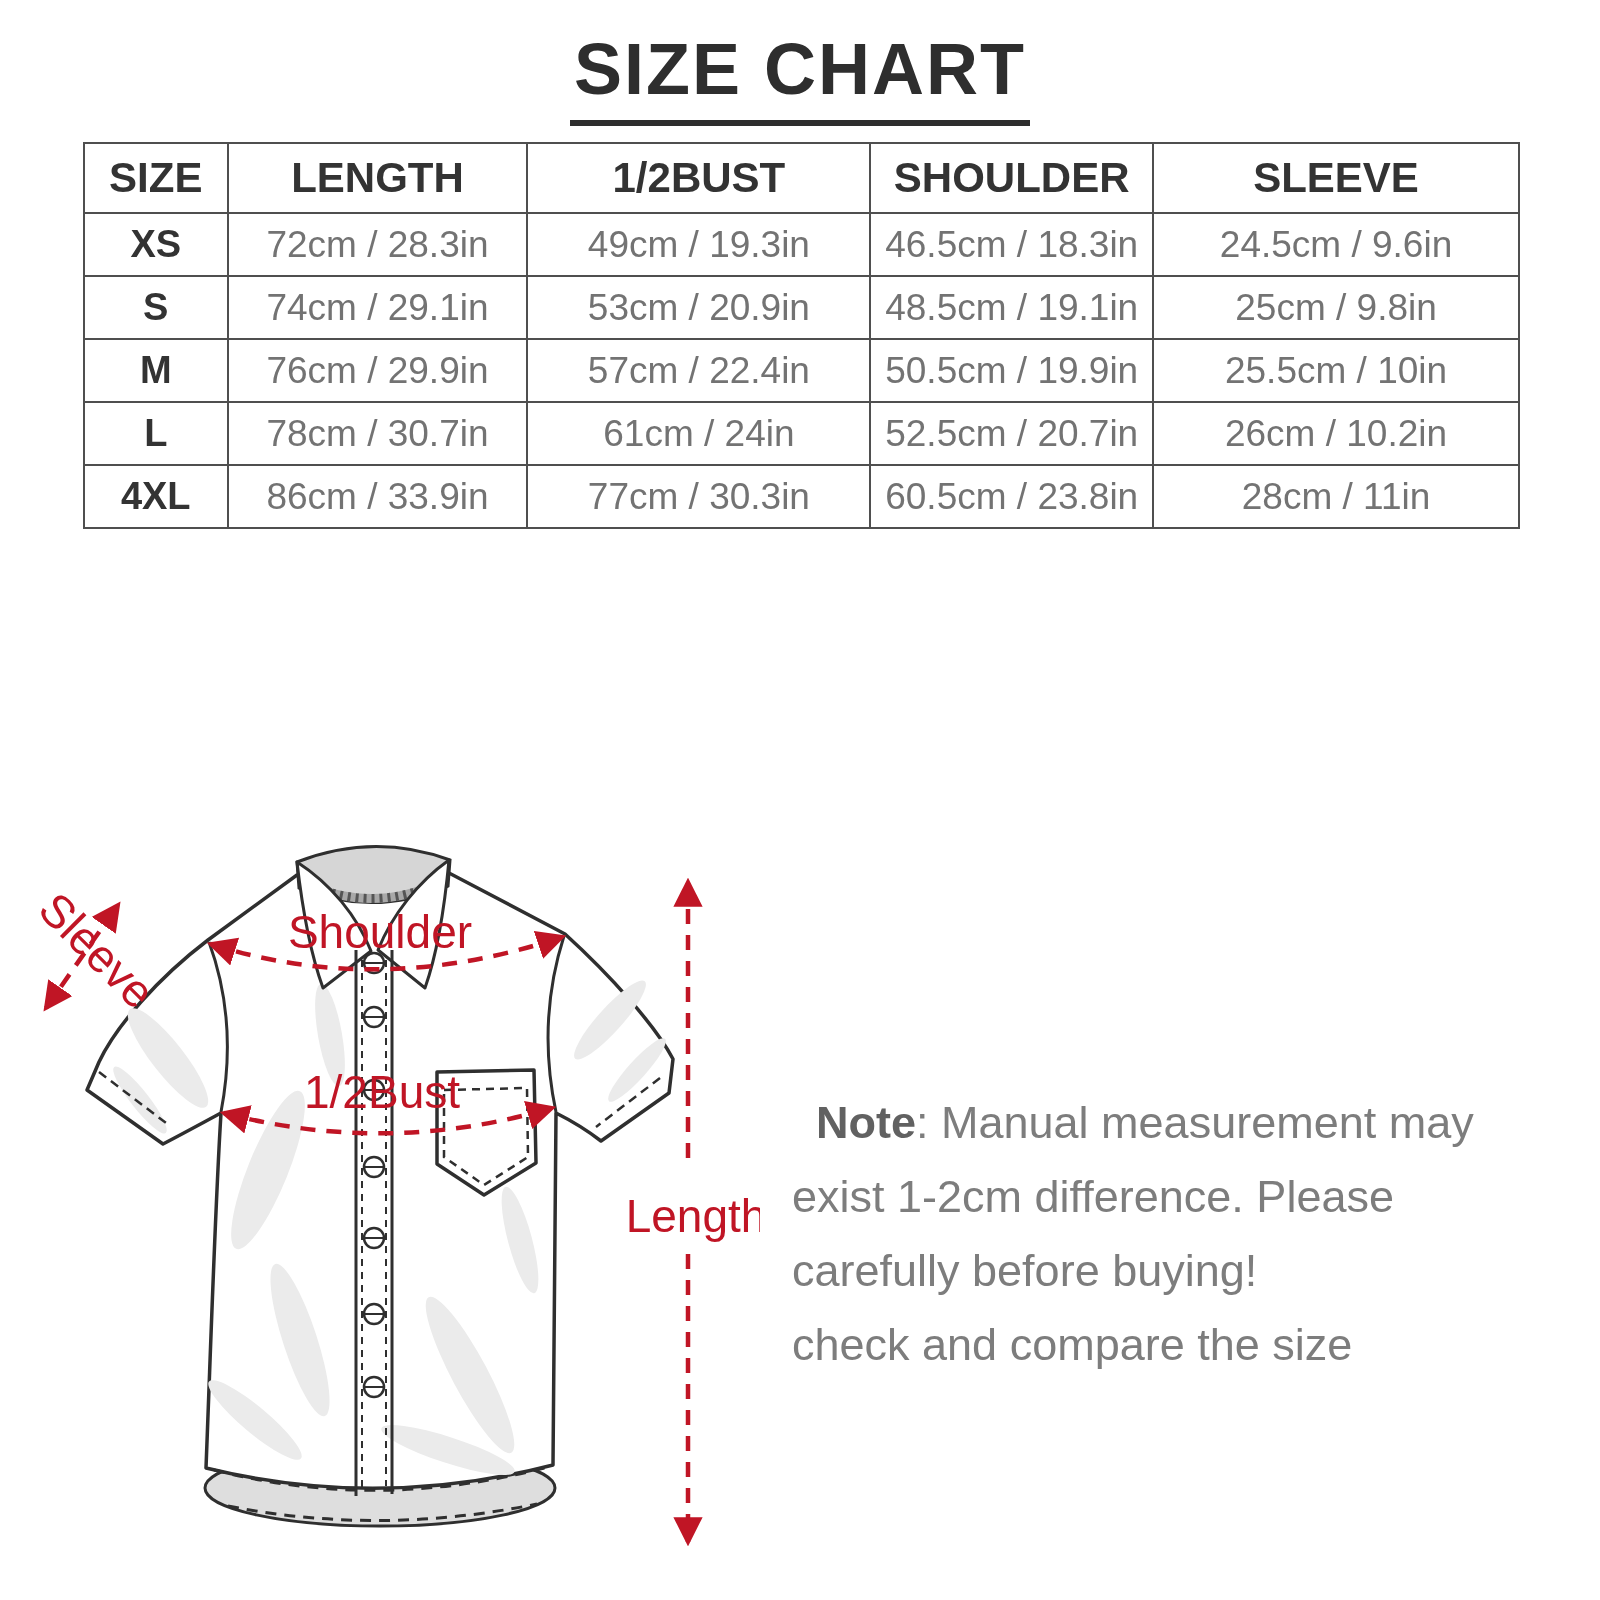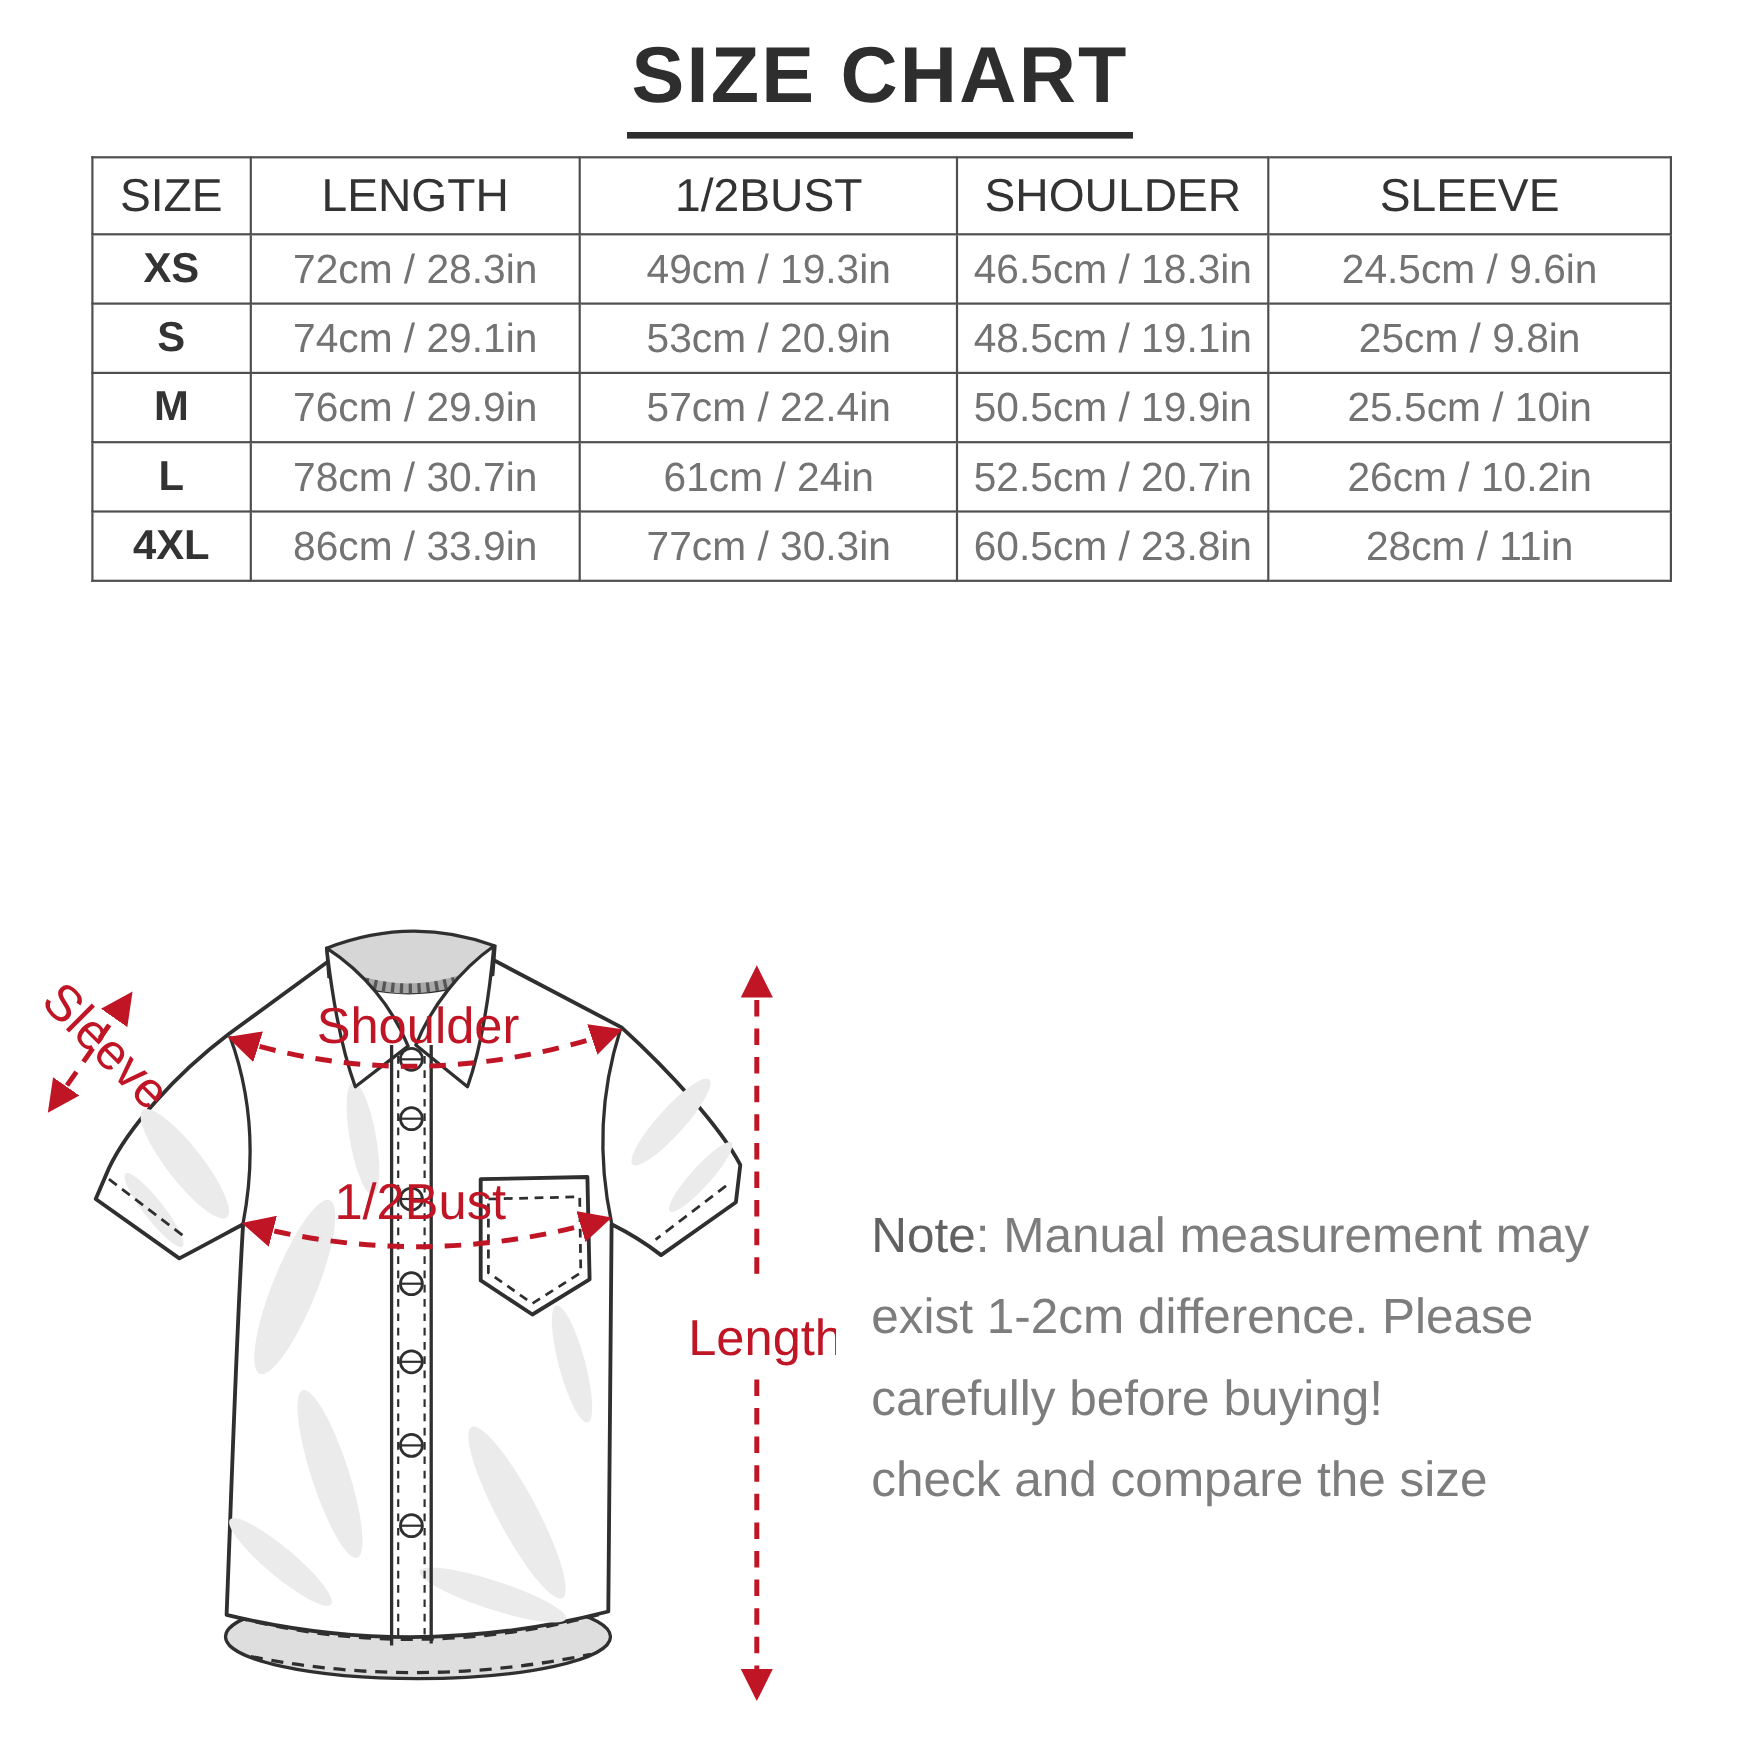--- a/index.html
+++ b/index.html
@@ -9,33 +9,33 @@
   
   .title-wrap{position:absolute;top:28px;left:0;width:100%;text-align:center;}
   .title{display:inline-block;margin:0;font-size:72px;font-weight:bold;color:#2e2e2e;
          letter-spacing:2px;border-bottom:6px solid #2e2e2e;padding:0 4px 10px 4px;}
 
   
   .size-table{position:absolute;left:83px;top:142px;width:1437px;border-collapse:collapse;
               table-layout:fixed;}
   .size-table th,.size-table td{border:2px solid #4f4f4f;text-align:center;vertical-align:middle;
               padding:0;}
-  .size-table th{height:68px;font-size:42px;font-weight:normal;color:#333333;}
+  .size-table th{height:68px;font-size:42px;font-weight:bold;color:#333333;}
   .size-table td{height:61px;font-size:37px;color:#737373;margin-top:14px;}
   .size-table td.sizecol{font-weight:bold;color:#333333;font-size:38px;}
 
   
   .shirt-svg{position:absolute;left:0;top:820px;width:760px;height:760px;}
   .red-label{font-family:"Liberation Sans",sans-serif;font-size:46px;}
 
   
   .note{position:absolute;left:792px;top:1086px;width:700px;font-size:45px;line-height:74px;
         color:#7d7d7d;}
   .note .nline{white-space:nowrap;}
-  .note b{color:#616161;font-weight:normal;}
+  .note b{color:#616161;font-weight:bold;margin-left:24px;}
 </style>
 </head>
 <body>
 
 <div class="page">
 
   <div class="title-wrap">
     <h1 class="title">SIZE CHART</h1>
   </div>
 

